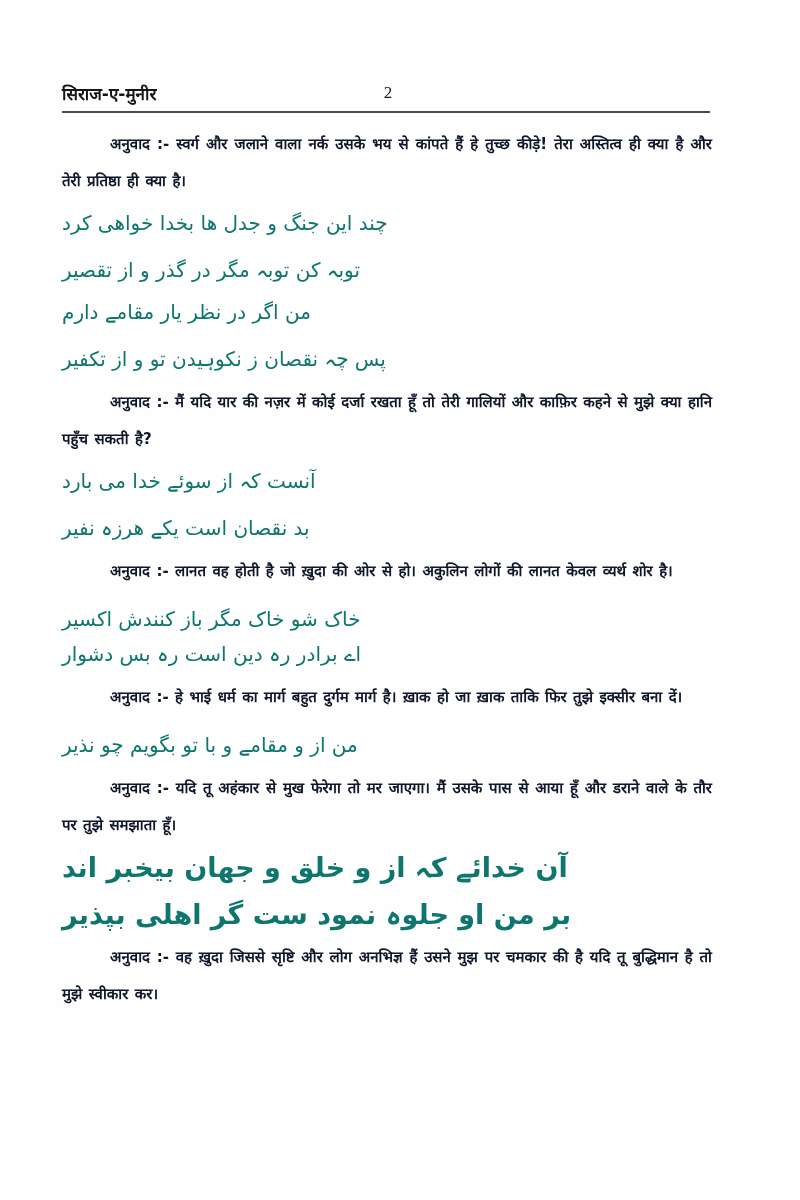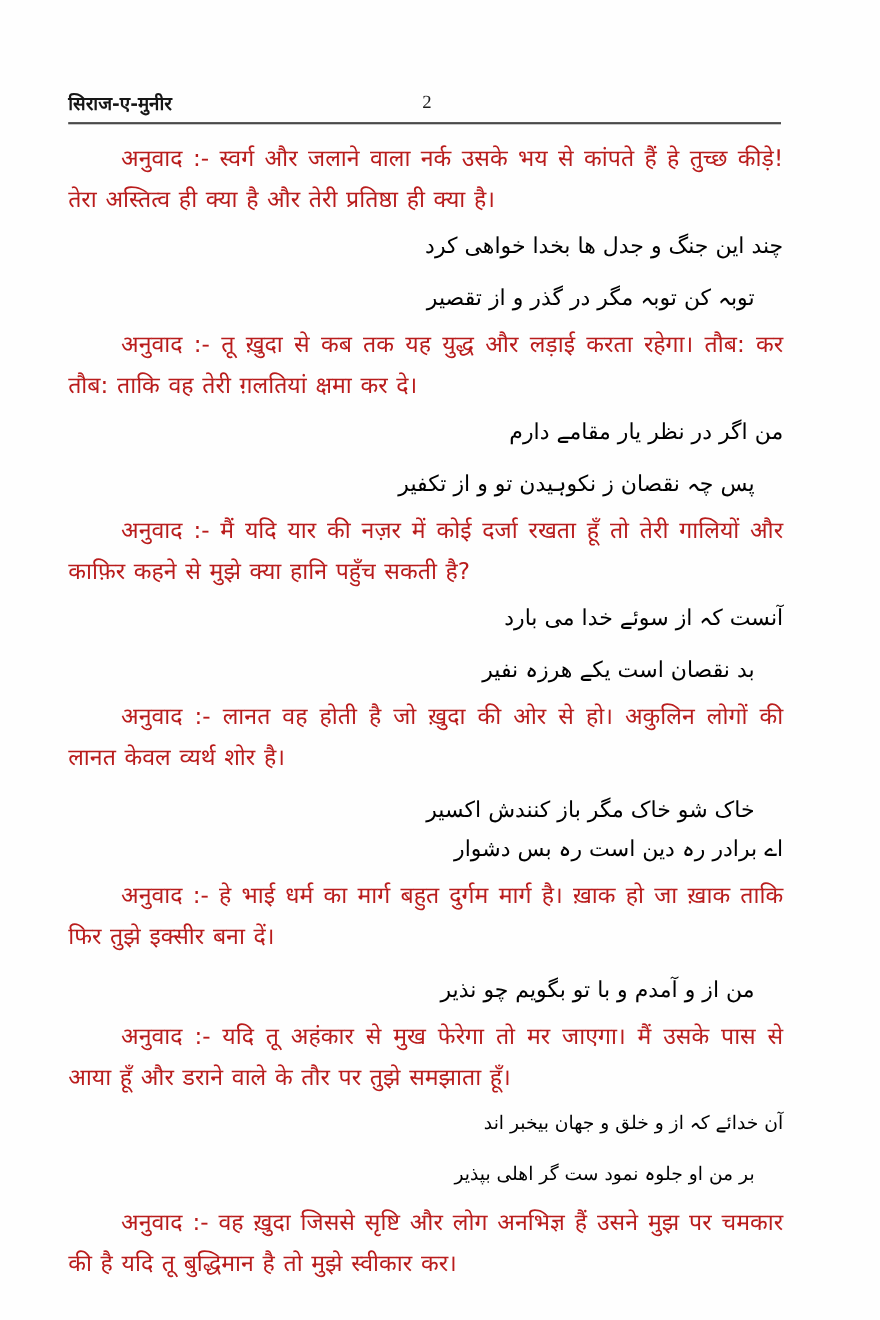--- a/index.html
+++ b/index.html
@@ -66,96 +66,97 @@
   .column {
     position: absolute;
     left: 62px;
     top: 126px;
     width: 650px;
   }
 
   
   .para {
     font-family: "DejaVu Sans", sans-serif;
-    font-size: 21px;
+    font-size: 15px;
     line-height: 37px;
-    color: #b91c1c;
+    color: #0f172a;
     text-align: justify;
     text-justify: inter-word;
     text-indent: 48px;
     margin: 0 0 4px 0;
     word-spacing: 1.2px;
+    font-weight: bold;
   }
   .para:last-child {
     margin-bottom: 0;
   }
 
   
   .couplet {
     margin: 6px 0 7px 0;
     direction: rtl;
   }
   .couplet-line {
     font-family: "DejaVu Sans", sans-serif;
     font-size: 20px;
     line-height: 35px;
     direction: rtl;
     unicode-bidi: isolate;
-    text-align: right;
-    color: #000000;
+    text-align: left;
+    color: #0f766e;
     white-space: nowrap;
   }
   .couplet-line.l1 {
     padding-right: 0px;
   }
   .couplet-line.l2 {
     padding-right: 26px;
     margin-top: 12px;
   }
 
   
   .couplet.wide .couplet-line {
-    font-size: 17px;
+    font-size: 27px;
+    font-weight: bold;
   }
 </style>
 </head>
 <body>
 
 <div class="page">
 
   <div class="running-head">
     <div class="rh-title">सिराज-ए-मुनीर</div>
     <div class="rh-pageno">2</div>
     <div class="rh-rule"></div>
   </div>
 
   <div class="column">
       <p class="para">अनुवाद :- स्वर्ग और जलाने वाला नर्क उसके भय से कांपते हैं हे तुच्छ कीड़े! तेरा अस्तित्व ही क्या है और तेरी प्रतिष्ठा ही क्या है।</p>
       <div class="couplet">
         <div class="couplet-line l1">چند این جنگ و جدل ها بخدا خواهی کرد</div>
         <div class="couplet-line l2">توبہ کن توبہ مگر در گذر و از تقصیر</div>
       </div>
-      <p class="para">अनुवाद :- तू ख़ुदा से कब तक यह युद्ध और लड़ाई करता रहेगा। तौब: कर तौब: ताकि वह तेरी ग़लतियां क्षमा कर दे।</p>
       <div class="couplet">
         <div class="couplet-line l1">من اگر در نظر یار مقامے دارم</div>
         <div class="couplet-line l2">پس چہ نقصان ز نکوہیدن تو و از تکفیر</div>
       </div>
       <p class="para">अनुवाद :- मैं यदि यार की नज़र में कोई दर्जा रखता हूँ तो तेरी गालियों और काफ़िर कहने से मुझे क्या हानि पहुँच सकती है?</p>
       <div class="couplet">
         <div class="couplet-line l1">آنست کہ از سوئے خدا می بارد</div>
         <div class="couplet-line l2">بد نقصان است یکے ھرزہ نفیر</div>
       </div>
       <p class="para">अनुवाद :- लानत वह होती है जो ख़ुदा की ओर से हो। अकुलिन लोगों की लानत केवल व्यर्थ शोर है।</p>
       <div class="couplet">
         <div class="couplet-line l2">خاک شو خاک مگر باز کنندش اکسیر</div>
         <div class="couplet-line l1">اے برادر رہ دین است رہ بس دشوار</div>
       </div>
       <p class="para">अनुवाद :- हे भाई धर्म का मार्ग बहुत दुर्गम मार्ग है। ख़ाक हो जा ख़ाक ताकि फिर तुझे इक्सीर बना दें।</p>
       <div class="couplet">
-        <div class="couplet-line l2">من از و آمدم و با تو بگویم چو نذیر</div>
+        <div class="couplet-line l2">من از و مقامے و با تو بگویم چو نذیر</div>
       </div>
       <p class="para">अनुवाद :- यदि तू अहंकार से मुख फेरेगा तो मर जाएगा। मैं उसके पास से आया हूँ और डराने वाले के तौर पर तुझे समझाता हूँ।</p>
       <div class="couplet wide">
         <div class="couplet-line l1">آن خدائے کہ از و خلق و جھان بیخبر اند</div>
         <div class="couplet-line l2">بر من او جلوہ نمود ست گر اھلی بپذیر</div>
       </div>
       <p class="para">अनुवाद :- वह ख़ुदा जिससे सृष्टि और लोग अनभिज्ञ हैं उसने मुझ पर चमकार की है यदि तू बुद्धिमान है तो मुझे स्वीकार कर।</p>
     </div>
 
 </div>

